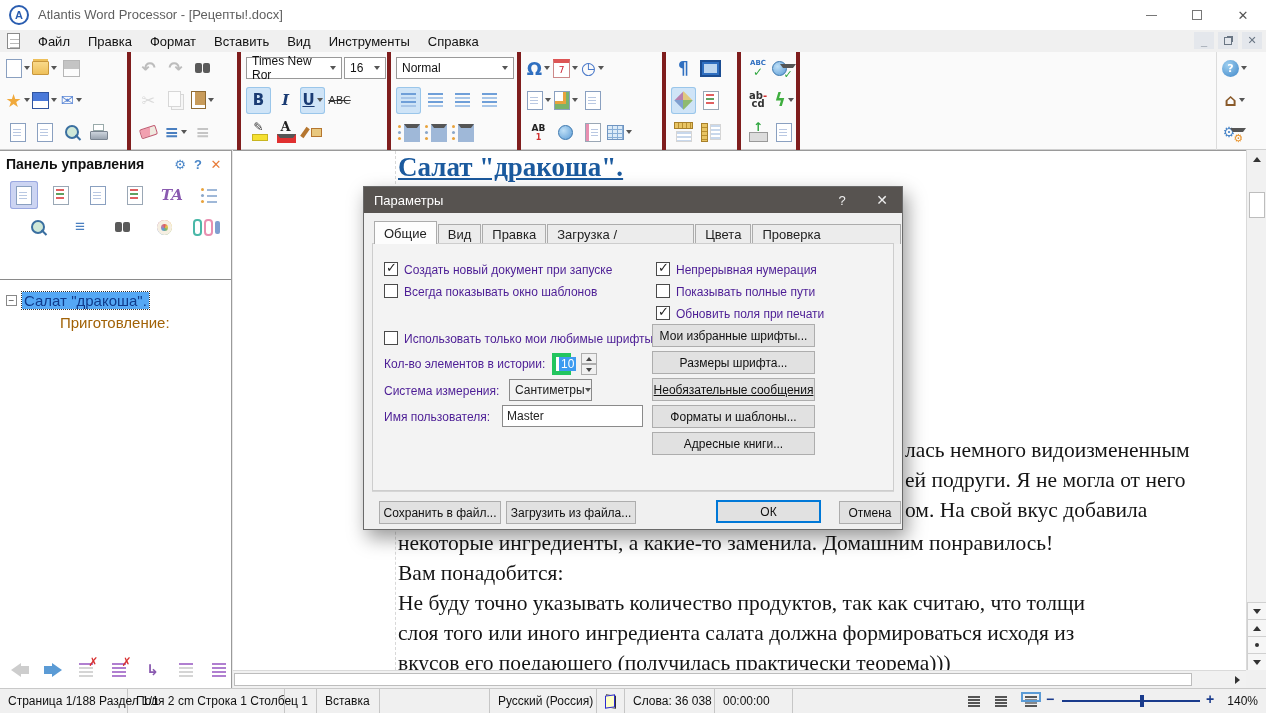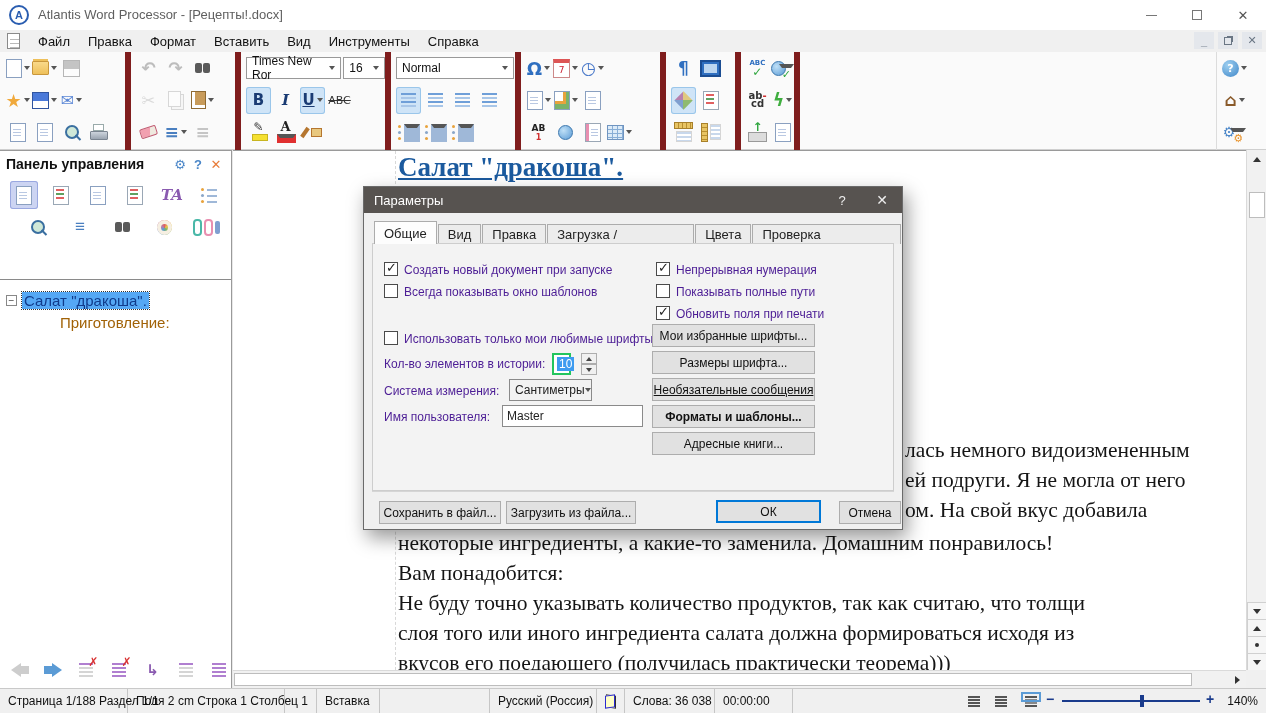--- a/index.html
+++ b/index.html
@@ -19,21 +19,21 @@
   #menubar { position:absolute; left:0; top:30px; width:1266px; height:22px; background:#f0f0f0; display:flex; align-items:center; }
   #menu-doc-icon { width:13px; height:16px; background:#fff; border:1px solid #8a8a8a; margin:0 9px 0 7px;
     background-image:repeating-linear-gradient(to bottom,transparent 0 3px,#b9b9b9 3px 4px); background-size:9px 100%; background-position:2px 2px; background-repeat:no-repeat; }
   .menu-item { padding:2px 9px; color:#111; }
   #mdi-controls { position:absolute; right:4px; top:2px; display:flex; gap:4px; }
   .mdibtn { width:20px; height:17px; display:flex; align-items:center; justify-content:center; color:#6a7684; background:#e4e7ec; font-size:11px; font-weight:bold; }
   .mdibtn .sq { width:8px; height:8px; border:1px solid #6a7684; box-shadow:2px -2px 0 -1px #6a7684; }
 
   
   #toolbar { position:absolute; left:0; top:52px; width:1266px; height:98px; background:#fafafa; border-bottom:1px solid #cfcfcf; }
-  .tg { position:absolute; top:0; height:98px; border-right:6px solid #7f1d1d; }
+  .tg { position:absolute; top:0; height:98px; border-right:4px solid #7f1d1d; }
   .tr { height:32px; display:flex; align-items:center; padding-left:5px; gap:2px; }
   .g { width:25px; height:27px; display:inline-flex; align-items:center; justify-content:center; border-radius:3px;
     font-family:"DejaVu Sans",sans-serif; font-size:14px; position:relative; flex-direction:row; }
   .g.col { flex-direction:column; }
   .g.act { background:#cfe4f7; box-shadow:inset 0 0 0 1px #9ac6ea; }
   .g.dis { opacity:.4; filter:grayscale(1); }
   .has-dd::after { content:""; border-left:3px solid transparent; border-right:3px solid transparent; border-top:4px solid #555; margin-left:2px; }
   .combo { height:22px; border:1px solid #999; background:#fff; font-size:12px; display:flex; align-items:center; padding:0 5px; color:#111; justify-content:space-between; }
   .combo::after { content:""; border-left:3px solid transparent; border-right:3px solid transparent; border-top:4px solid #555; margin-left:6px; }
 
@@ -174,21 +174,21 @@
   #dlg-help { right:40px; } #dlg-close { right:0; font-size:14px; }
   #dlg-tabs { position:absolute; left:10px; top:36px; display:flex; align-items:flex-end; height:21px; }
   .tab { padding:2px 9px; border:1px solid #acacac; border-bottom:0; background:#ececec; font-size:13px; margin-right:1px; height:20px; color:#222; }
   .tab.active { background:#fdfdfd; height:23px; padding-top:4px; position:relative; z-index:2; }
   #dlg-pane { position:absolute; left:8px; right:8px; top:56px; height:248px; background:#f3f3f3; border:1px solid #cdcdcd; }
   .cb { position:absolute; width:14px; height:14px; background:#fff; border:1px solid #4a4a4a; }
   .cb.checked::before { content:"✓"; position:absolute; left:1px; top:-3px; font-size:13px; font-weight:bold; color:#222; }
   .dlbl { position:absolute; font-size:12px; color:#4c1d95; white-space:nowrap; }
   .dbtn { position:absolute; height:23px; background:#e1e1e1; border:1px solid #adadad; font-size:12px; display:flex; align-items:center; justify-content:center; color:#111; }
   .dbtn.default { border:2px solid #0078d7; }
-  #spinval { position:absolute; left:188px; top:166px; width:19px; height:22px; background:#fff; border:2px solid #22c55e; display:flex; align-items:center; padding-left:3px; }
+  #spinval { position:absolute; left:188px; top:166px; width:19px; height:22px; background:#fff; border:4px solid #22c55e; display:flex; align-items:center; padding-left:3px; }
   #spinval b { background:#3d9bf0; color:#fff; font-weight:normal; font-size:12px; padding:0 2px; }
   #spinner { position:absolute; left:217px; top:166px; width:16px; height:22px; }
   .spin { width:16px; height:11px; background:#f0f0f0; border:1px solid #adadad; display:flex; align-items:center; justify-content:center; }
   .spin i { border-left:3px solid transparent; border-right:3px solid transparent; }
   .spin.up i { border-bottom:4px solid #444; } .spin.dn i { border-top:4px solid #444; }
   #measure-combo { position:absolute; left:145px; top:192px; width:83px; height:22px; background:#f2f2f2; border:1px solid #8a8a8a; font-size:12px; display:flex; align-items:center; justify-content:space-between; padding:0 5px; }
   #measure-combo::after { content:""; border-left:3px solid transparent; border-right:3px solid transparent; border-top:4px solid #555; }
   #username-input { position:absolute; left:138px; top:218px; width:141px; height:22px; background:#fff; border:1px solid #8a8a8a; font-size:12px; display:flex; align-items:center; padding-left:4px; }
   #dlg-sep { position:absolute; left:8px; right:8px; top:304px; border-top:1px solid #d5d5d5; }
 </style>
@@ -539,21 +539,21 @@
     </div>
 
   <span class="dlbl" style="left:20px;top:223px;">Имя пользователя:</span>
   <div id="username-input">
       <span>Master</span>
     </div>
 
   <div class="dbtn" style="left:288px;top:137px;width:163px;">Мои избранные шрифты...</div>
   <div class="dbtn" style="left:288px;top:164px;width:163px;">Размеры шрифта...</div>
   <div class="dbtn" style="left:288px;top:191px;width:163px;text-decoration:underline;">Необязательные сообщения</div>
-  <div class="dbtn" style="left:288px;top:218px;width:163px;font-weight:bold;">Форматы и шаблоны...</div>
+  <div class="dbtn" style="left:288px;top:218px;width:163px;">Форматы и шаблоны...</div>
   <div class="dbtn" style="left:288px;top:245px;width:163px;">Адресные книги...</div>
 
   <div id="dlg-sep"></div>
   <div class="dbtn" style="left:15px;top:314px;width:122px;">Сохранить в файл...</div>
   <div class="dbtn" style="left:142px;top:314px;width:130px;">Загрузить из файла...</div>
   <div class="dbtn default" style="left:352px;top:313px;width:105px;">ОК</div>
   <div class="dbtn" style="left:475px;top:314px;width:62px;">Отмена</div>
 </div>
 
 </body></html>

